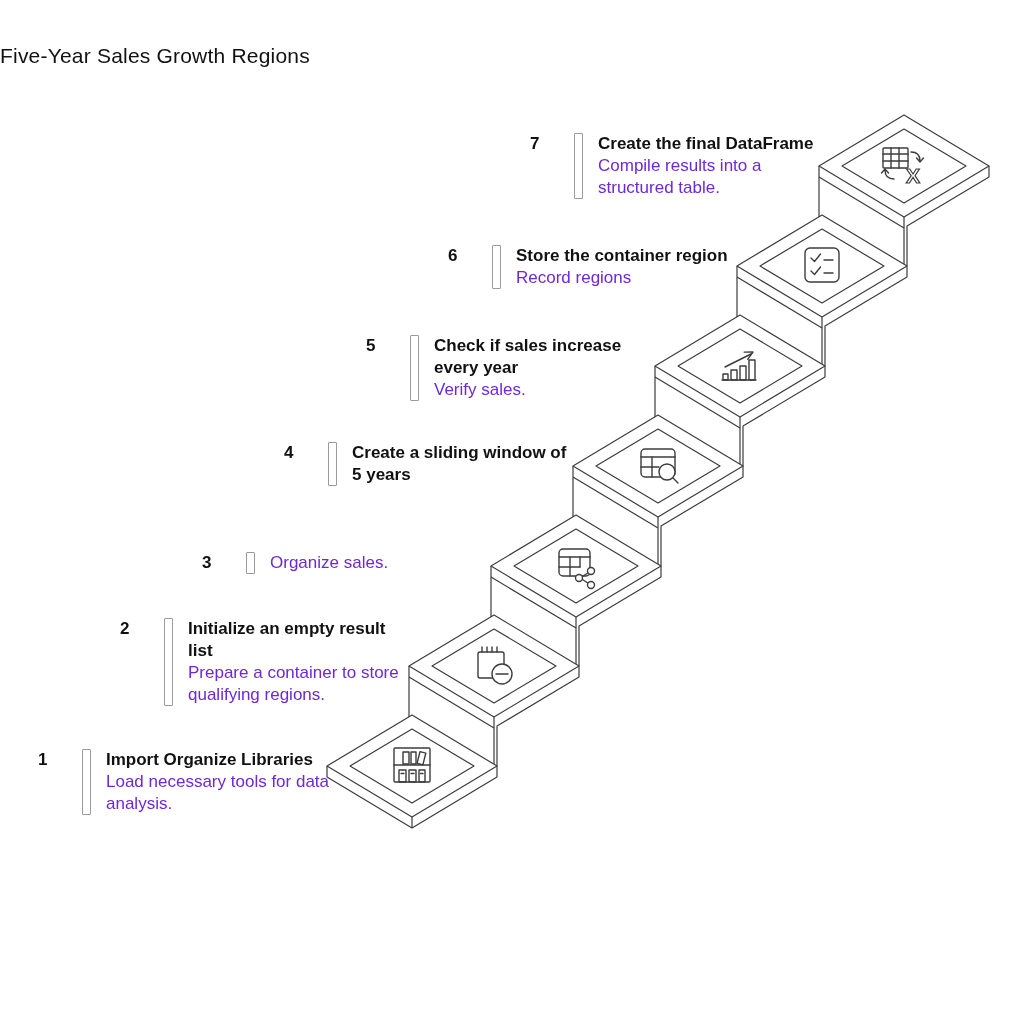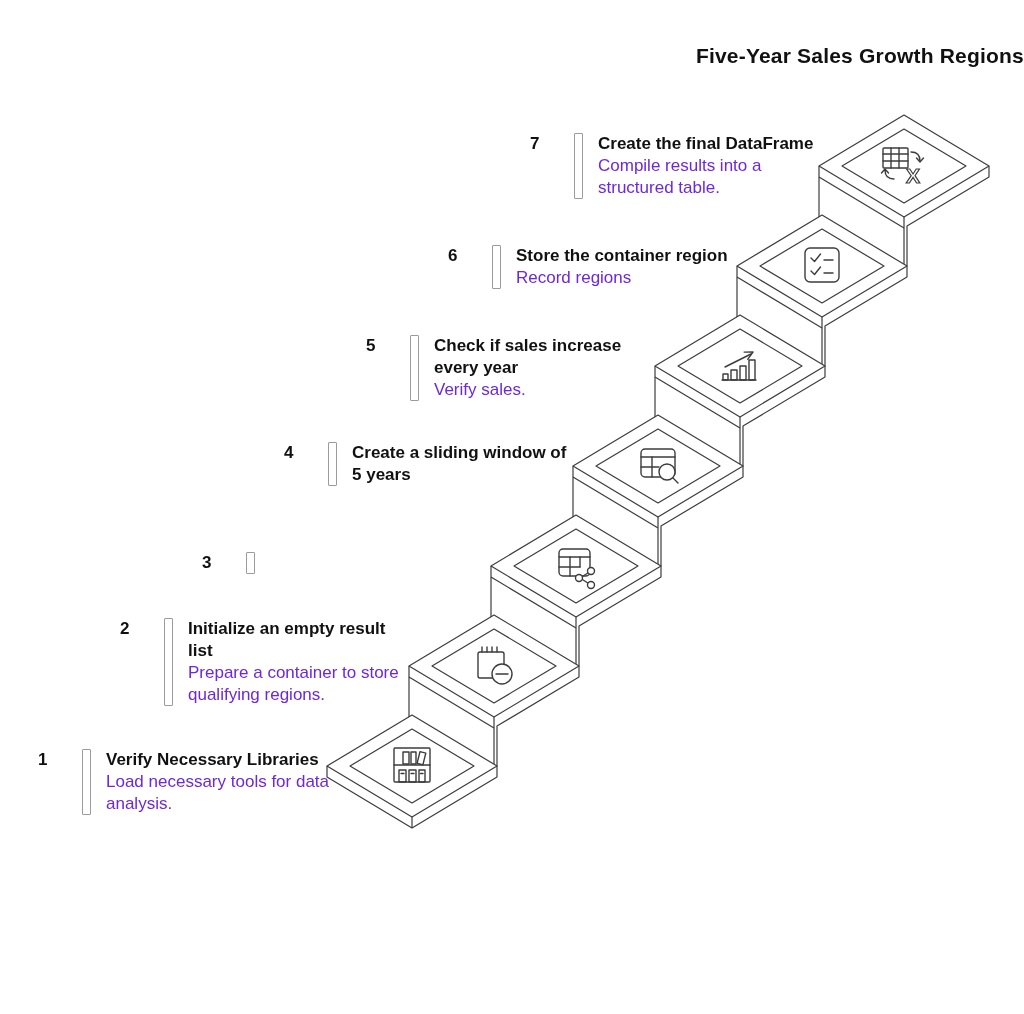--- a/index.html
+++ b/index.html
@@ -1,21 +1,21 @@
 <!DOCTYPE html>
 <html style="--line: #3c3c3c; --barb: #9b9b9b; --txt: #111111;"><head>
 <meta charset="utf-8">
 <style>
   :root{ --line:#3c3c3c; --barb:#9b9b9b; --txt:#111111; }
   html,body{margin:0;padding:0;background:#ffffff;}
   #canvas{position:relative;width:1024px;height:1014px;background:#fff;overflow:hidden;
           font-family:"Liberation Sans", sans-serif;}
   #stairs{position:absolute;left:0;top:0;}
-  h1#title{position:absolute;left:0;right:0;top:44px;margin:0;text-align:right;
-           font-size:21px;font-weight:bold;color:var(--txt);letter-spacing:.2px;}
+  h1#title{position:absolute;left:0;right:0;top:44px;margin:0;text-align:left;
+           font-size:21px;font-weight:normal;color:var(--txt);letter-spacing:.2px;}
   .row{position:absolute;display:flex;align-items:stretch;transform:translateY(-50%);}
   .num{width:44px;font-weight:bold;font-size:17px;line-height:22px;color:var(--txt);}
   .bar{width:9px;border:1.5px solid var(--barb);background:#fff;box-sizing:border-box;
        margin-right:15px;border-radius:1px;}
   .txt{width:226px;display:flex;flex-direction:column;justify-content:center;}
   .ttl{font-weight:bold;font-size:17px;line-height:22px;color:var(--txt);}
   .dsc{font-size:17px;line-height:22px;color:#6d28d9;}
   .st{fill:none;stroke:var(--line);stroke-width:1.2;stroke-linejoin:round;}
   .sf{fill:#fff;stroke:none;}
   .ic{fill:none;stroke:var(--line);stroke-width:1.4;stroke-linejoin:round;stroke-linecap:round;}
@@ -160,36 +160,37 @@
           <rect class="ic" x="419" y="770" width="6" height="12" rx="0"></rect>
           <line class="ic" x1="420.5" y1="773.5" x2="423" y2="773.5"></line>
         </g>
       </g>
     </svg>
   <div id="labels">
       <div class="row" style="left: 38px; top: 782px;">
         <div class="num">1</div>
         <div class="bar"></div>
         <div class="txt">
-          <div class="ttl">Verify Necessary Libraries</div>
+          <div class="ttl">Import Organize Libraries</div>
           <div class="dsc">Load necessary tools for data analysis.</div>
         </div>
       </div>
       <div class="row" style="left: 120px; top: 662px;">
         <div class="num">2</div>
         <div class="bar"></div>
         <div class="txt">
           <div class="ttl">Initialize an empty result list</div>
           <div class="dsc">Prepare a container to store qualifying regions.</div>
         </div>
       </div>
       <div class="row" style="left: 202px; top: 563px;">
         <div class="num">3</div>
         <div class="bar"></div>
         <div class="txt">
+          <div class="dsc">Organize sales.</div>
         </div>
       </div>
       <div class="row" style="left: 284px; top: 464px;">
         <div class="num">4</div>
         <div class="bar"></div>
         <div class="txt">
           <div class="ttl">Create a sliding window of 5 years</div>
         </div>
       </div>
       <div class="row" style="left: 366px; top: 368px;">

